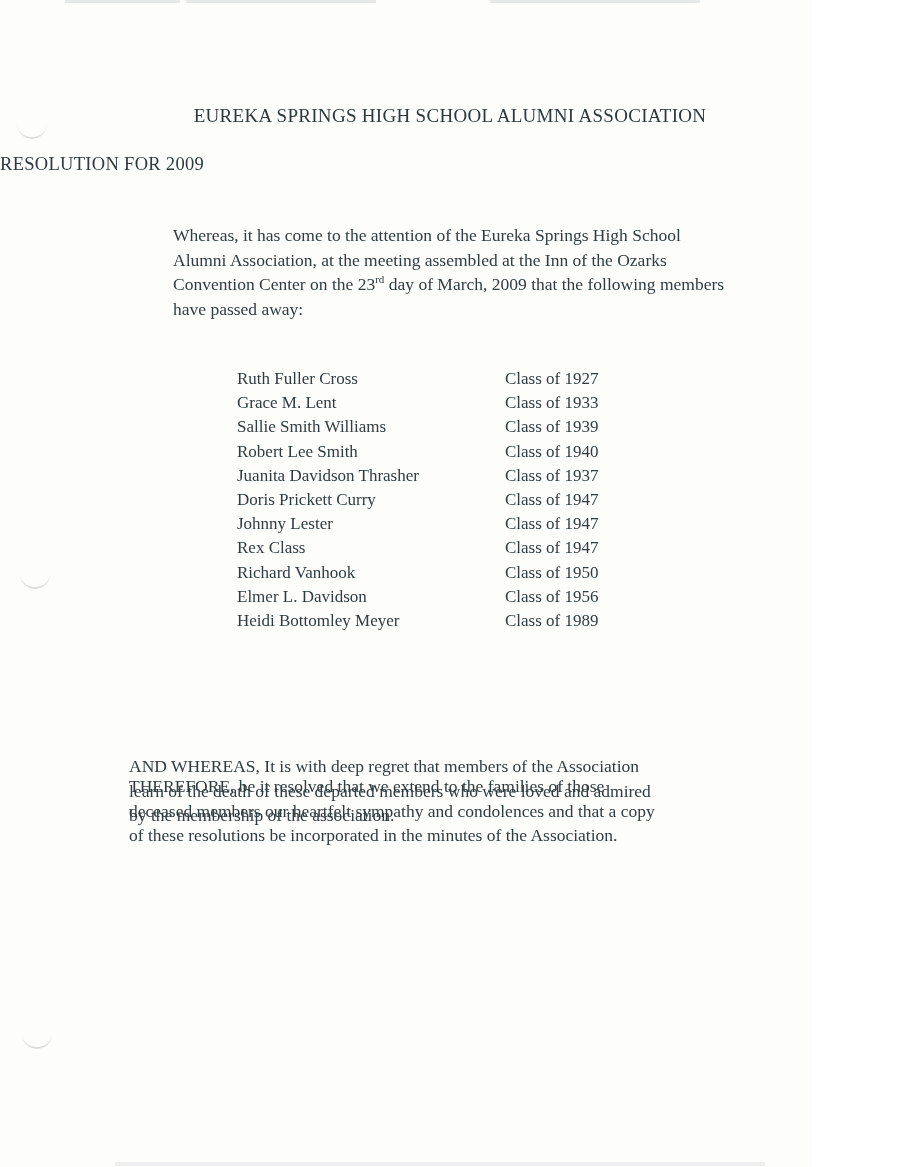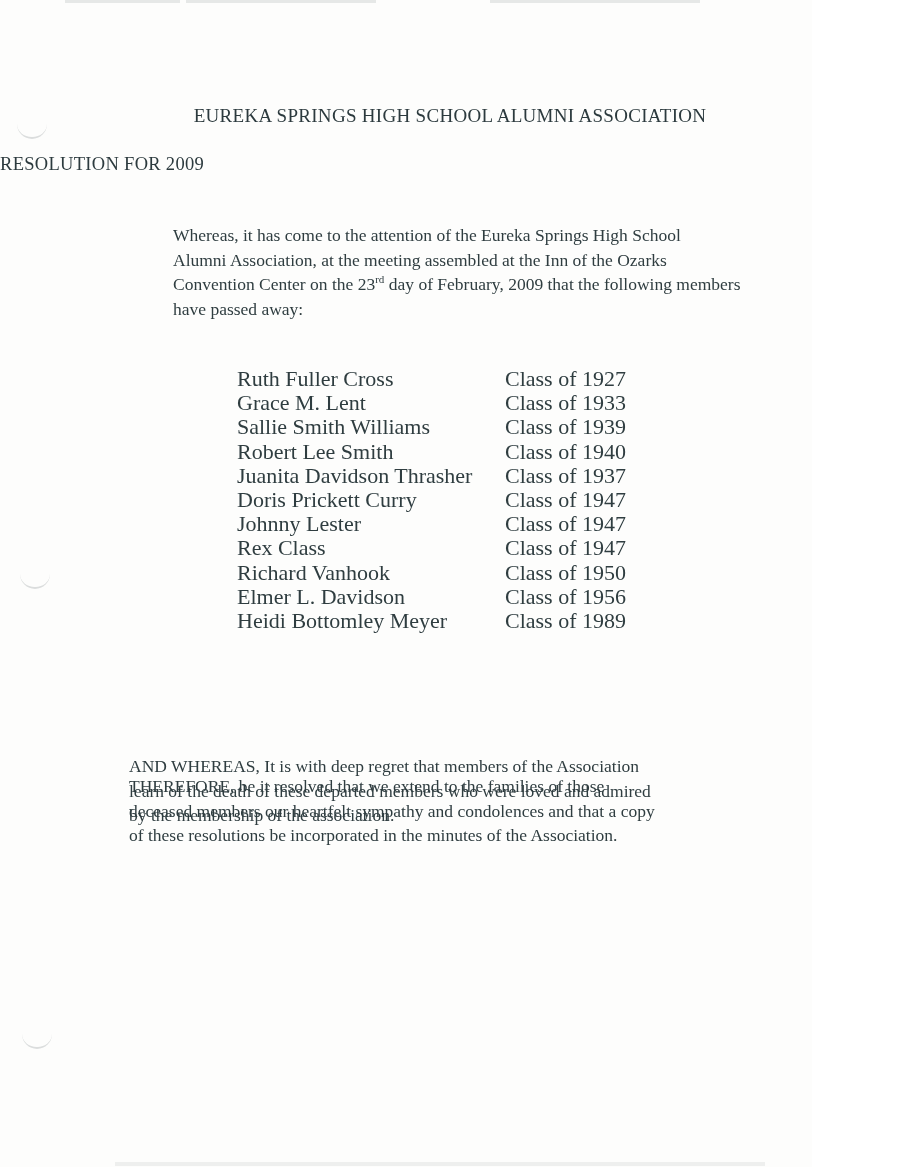--- a/index.html
+++ b/index.html
@@ -73,21 +73,21 @@
   }
   .para-2 { top: 710px; margin-top: 44px; }
   .para-3 { top: 774px; }
 
   .members {
     position: absolute;
     top: 367px;
     left: 237px;
     display: grid;
     grid-template-columns: 268px auto;
-    font-size: 22px;
+    font-size: 17px;
     line-height: 24.2px;
   }
   .members .cell { white-space: nowrap; }
 </style>
 </head>
 <body>
 
 <div class="page">
 
   <div class="edge-mark" style="left:65px; top:0; width:115px; height:3px;"></div>
@@ -97,21 +97,21 @@
   <div class="arc arc-1"></div>
   <div class="arc arc-2"></div>
   <div class="arc arc-3"></div>
 
   <div class="doc-title">EUREKA SPRINGS HIGH SCHOOL ALUMNI ASSOCIATION</div>
   <div class="doc-subtitle">RESOLUTION FOR 2009</div>
 
   <div class="para para-1">
     <span class="pline">Whereas, it has come to the attention of the Eureka Springs High School</span>
     <span class="pline">Alumni Association, at the meeting assembled at the Inn of the Ozarks</span>
-    <span class="pline"><span>Convention Center on the 23</span><sup>rd</sup><span> day of February, 2009 that the following members</span></span>
+    <span class="pline"><span>Convention Center on the 23</span><sup>rd</sup><span> day of March, 2009 that the following members</span></span>
     <span class="pline">have passed away:</span>
   </div>
 
   <div class="members">
       <div style="display: contents;">
       <span class="cell">Ruth Fuller Cross</span>
       <span class="cell">Class of 1927</span>
     </div>
       <div style="display: contents;">
       <span class="cell">Grace M. Lent</span>

